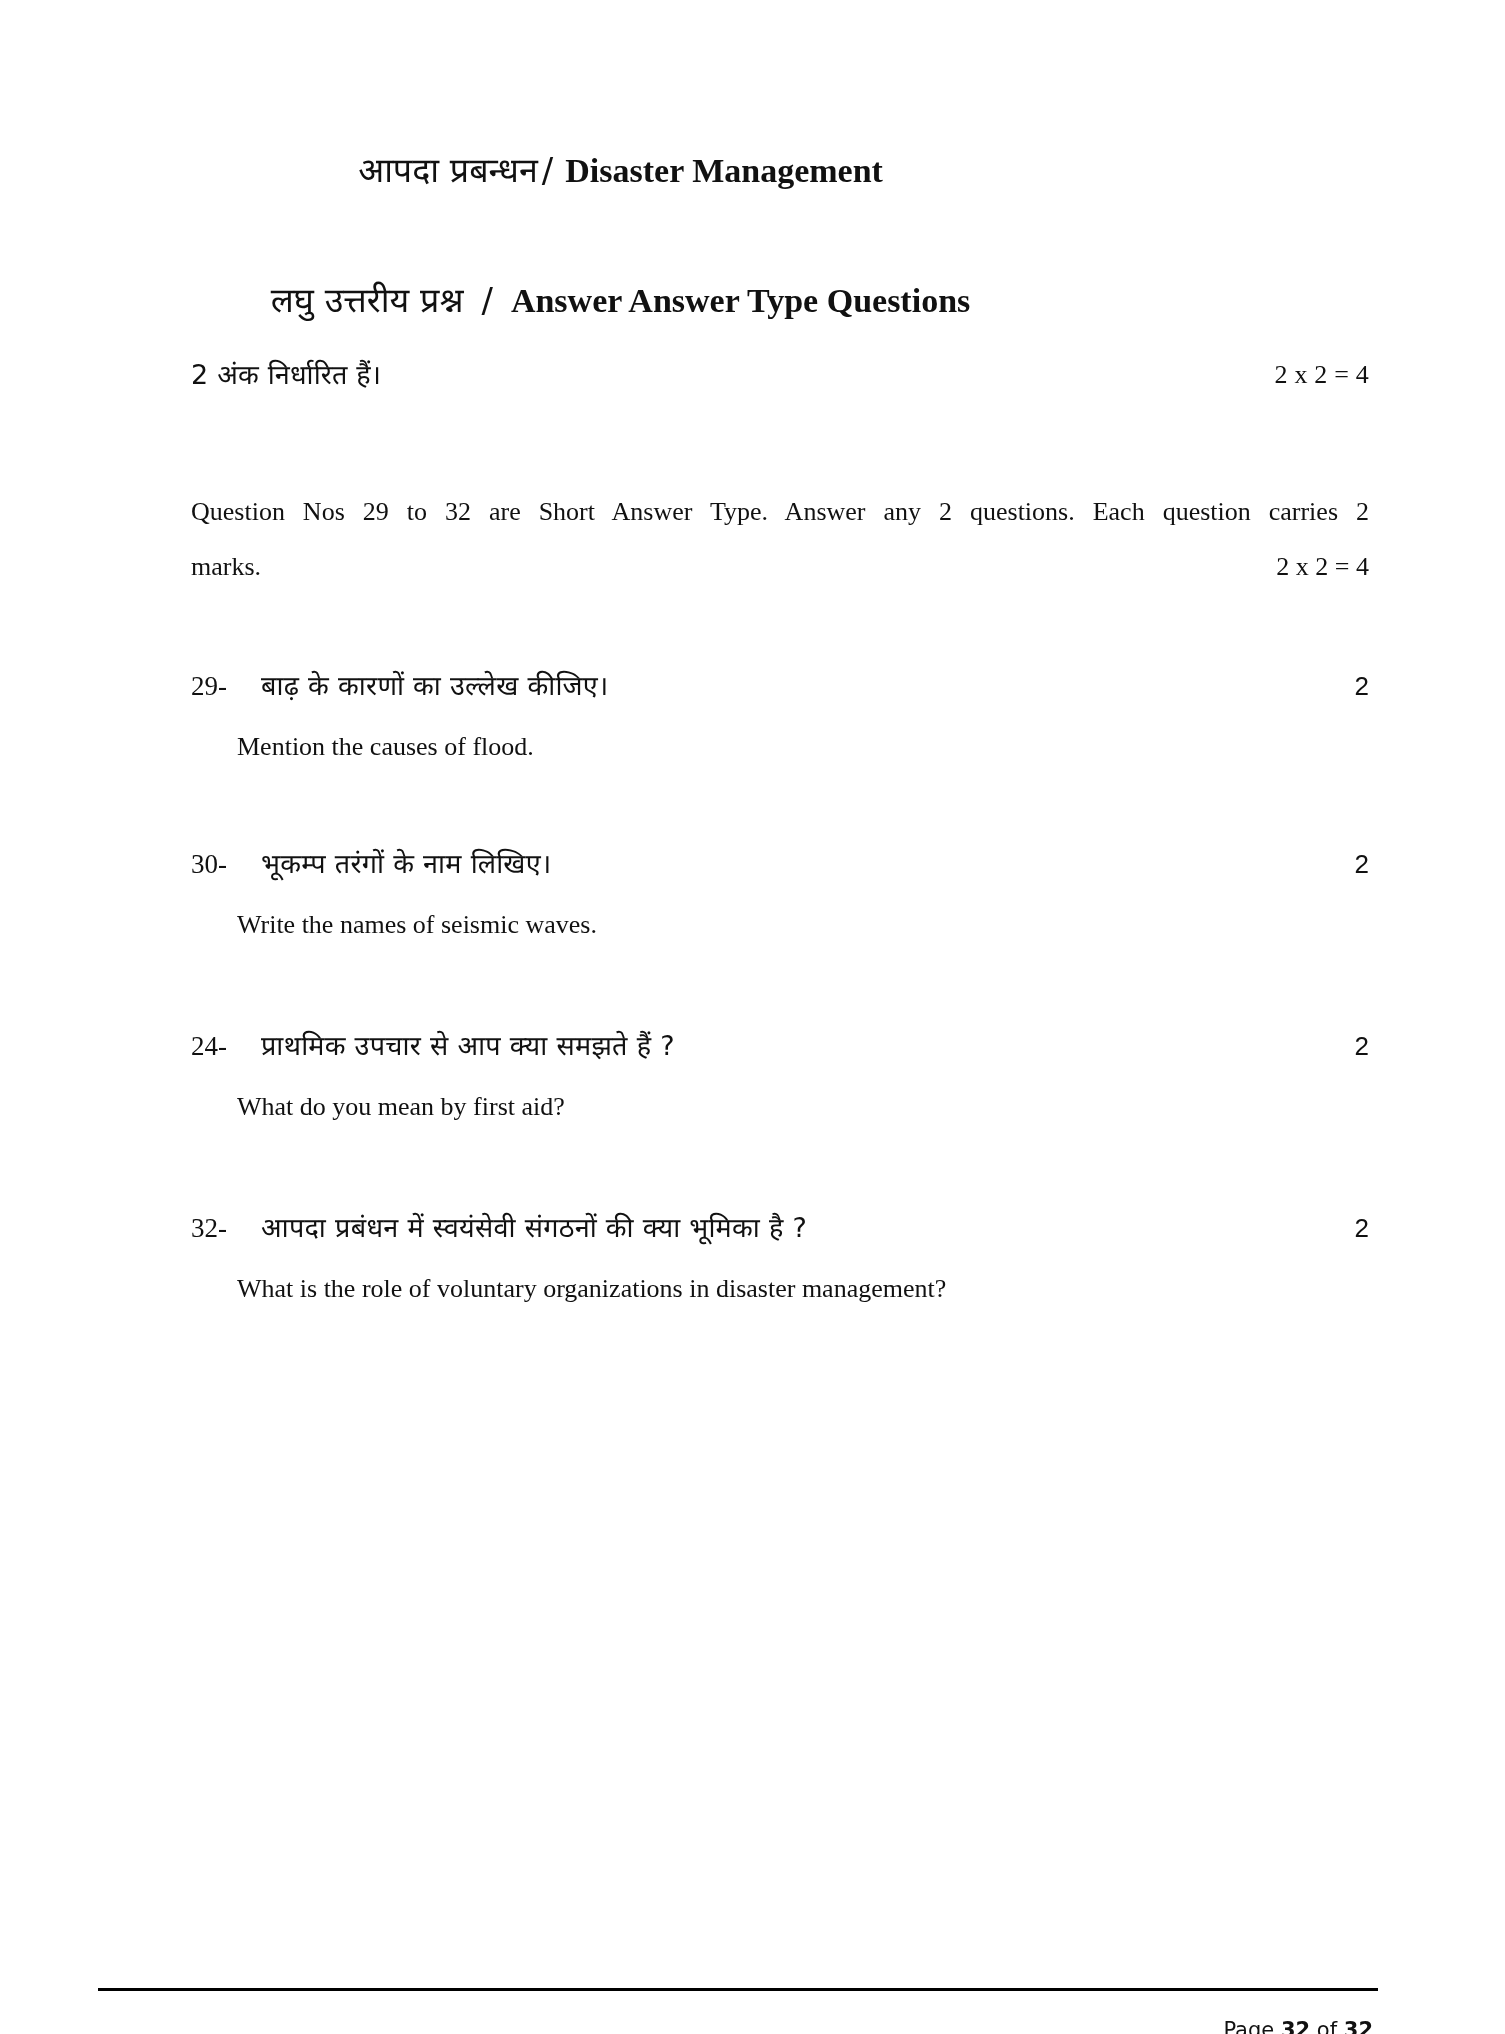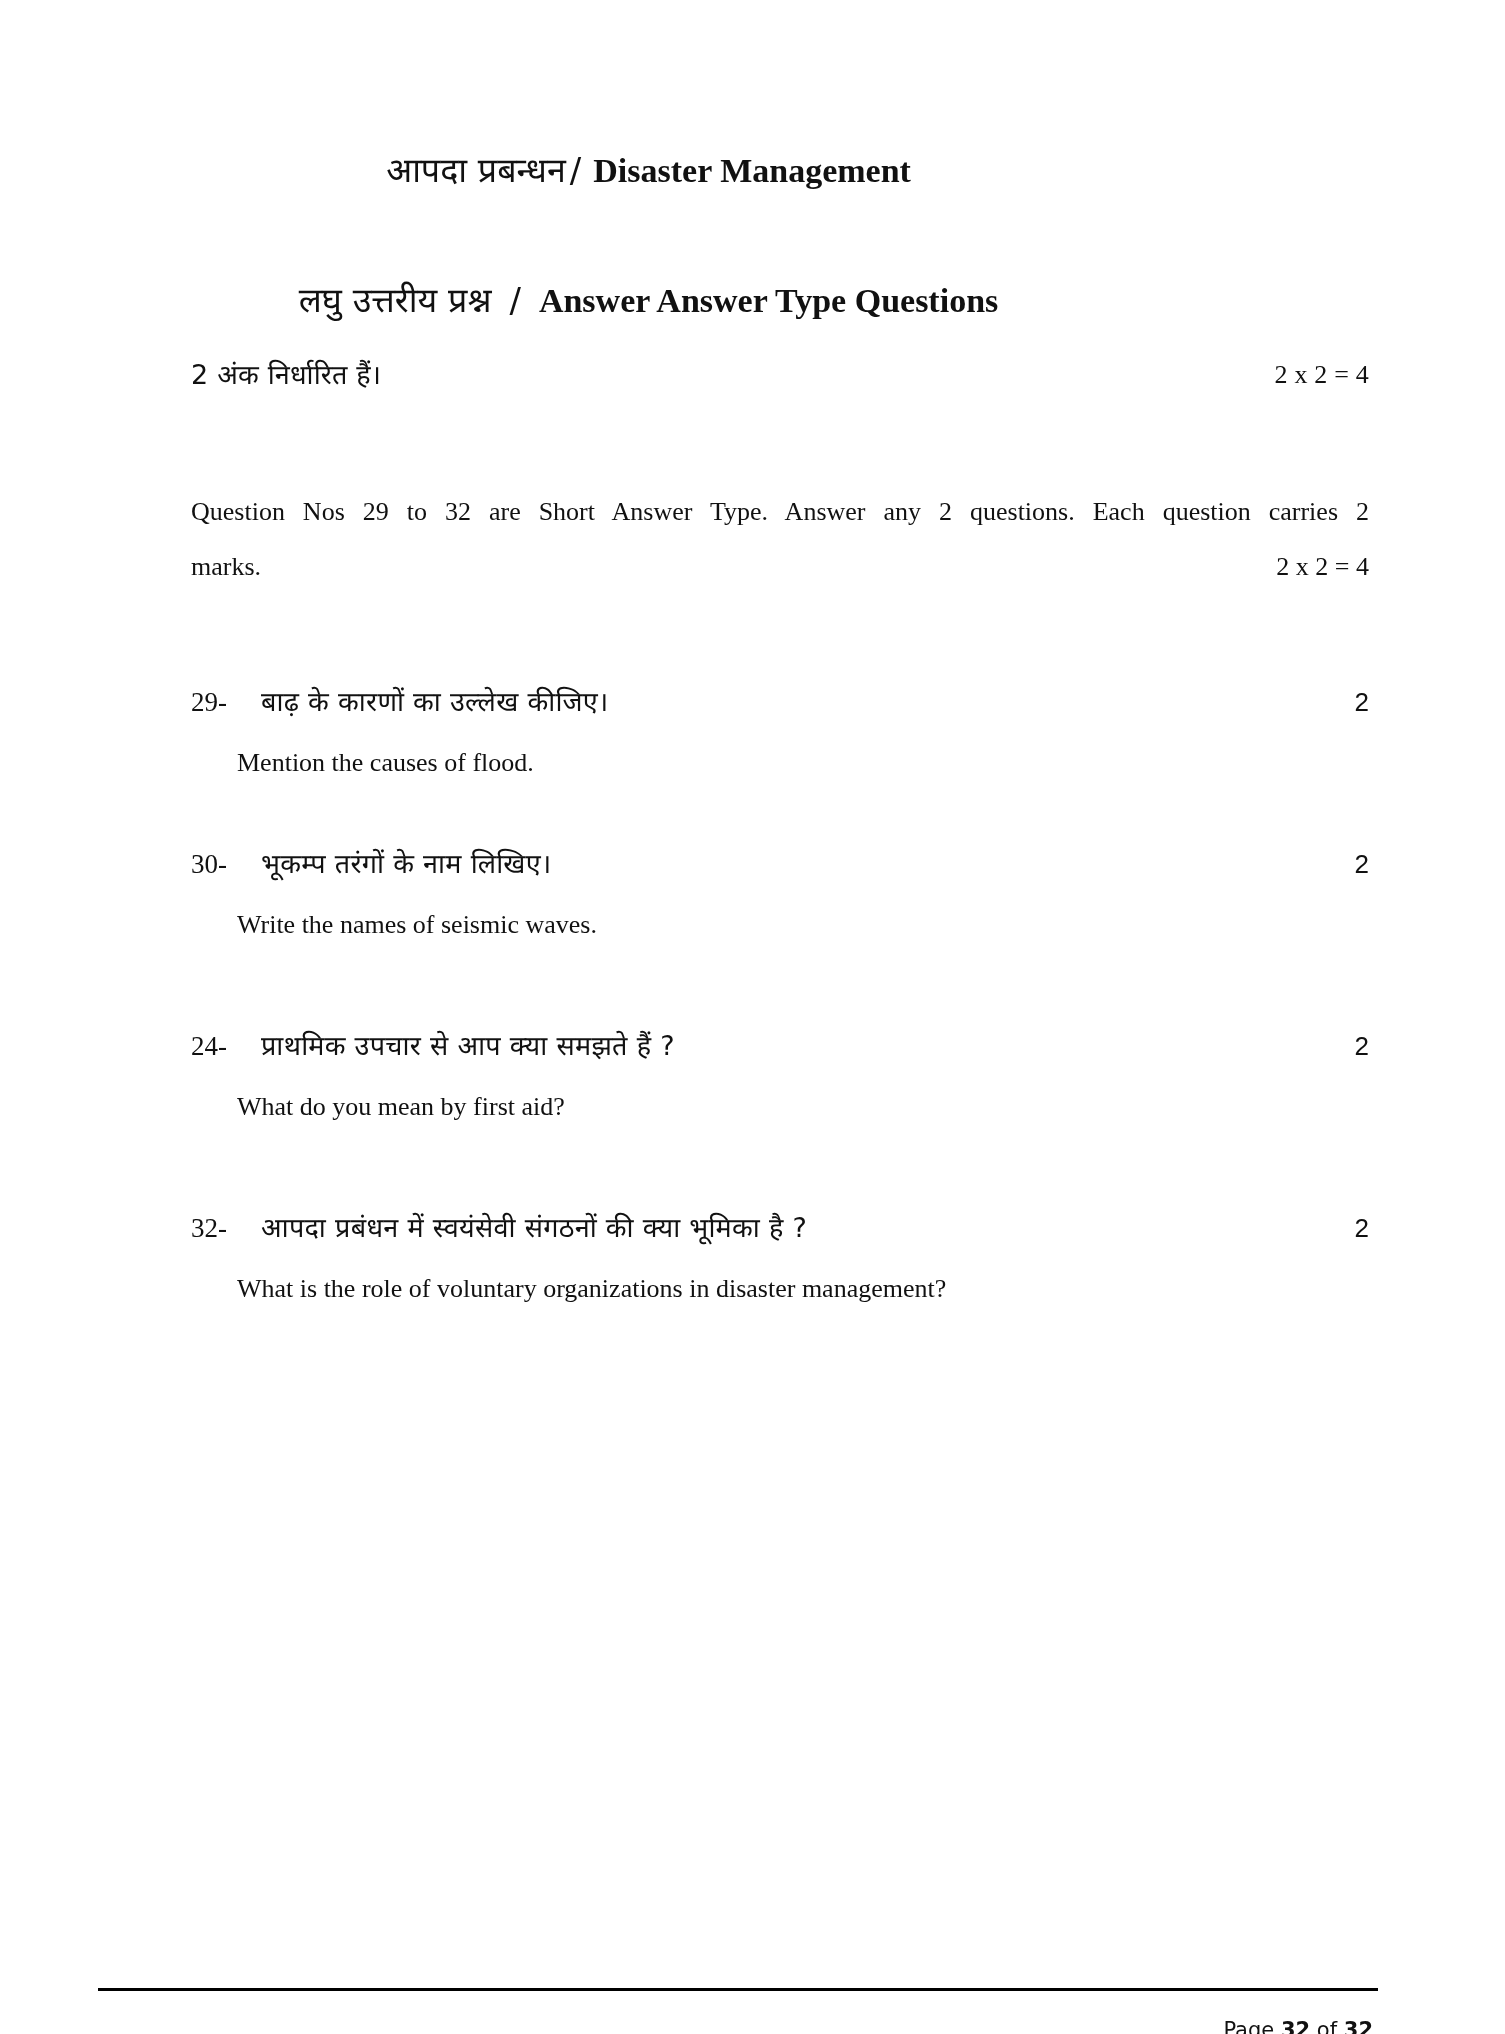--- a/index.html
+++ b/index.html
@@ -21,21 +21,20 @@
       width: 1505px;
       height: 2034px;
     }
     .title {
       position: absolute;
       left: 0;
       width: 1241px;
       text-align: center;
       font-size: 34px;
       font-weight: bold;
-      padding-left: 28px;
     }
     .title .hi {
       font-family: "DejaVu Sans", sans-serif;
       font-weight: normal;
       font-size: 34px;
     }
     .title .sep {
       font-family: "DejaVu Sans", sans-serif;
       font-weight: normal;
       margin: 0 12px 0 4px;
@@ -104,21 +103,21 @@
       font-size: 26px;
       width: 30px;
       text-align: right;
     }
     .q-en {
       font-family: "Liberation Serif", serif;
       font-size: 26px;
       margin-left: 46px;
       margin-top: 16px;
     }
-    #q29 { top: 682px; }
+    #q29 { top: 666px; }
     #q30 { top: 844px; }
     #q31 { top: 1026px; }
     #q32 { top: 1208px; }
 
     .footer-rule {
       position: absolute;
       left: 98px;
       top: 1988px;
       width: 1280px;
       height: 3px;

